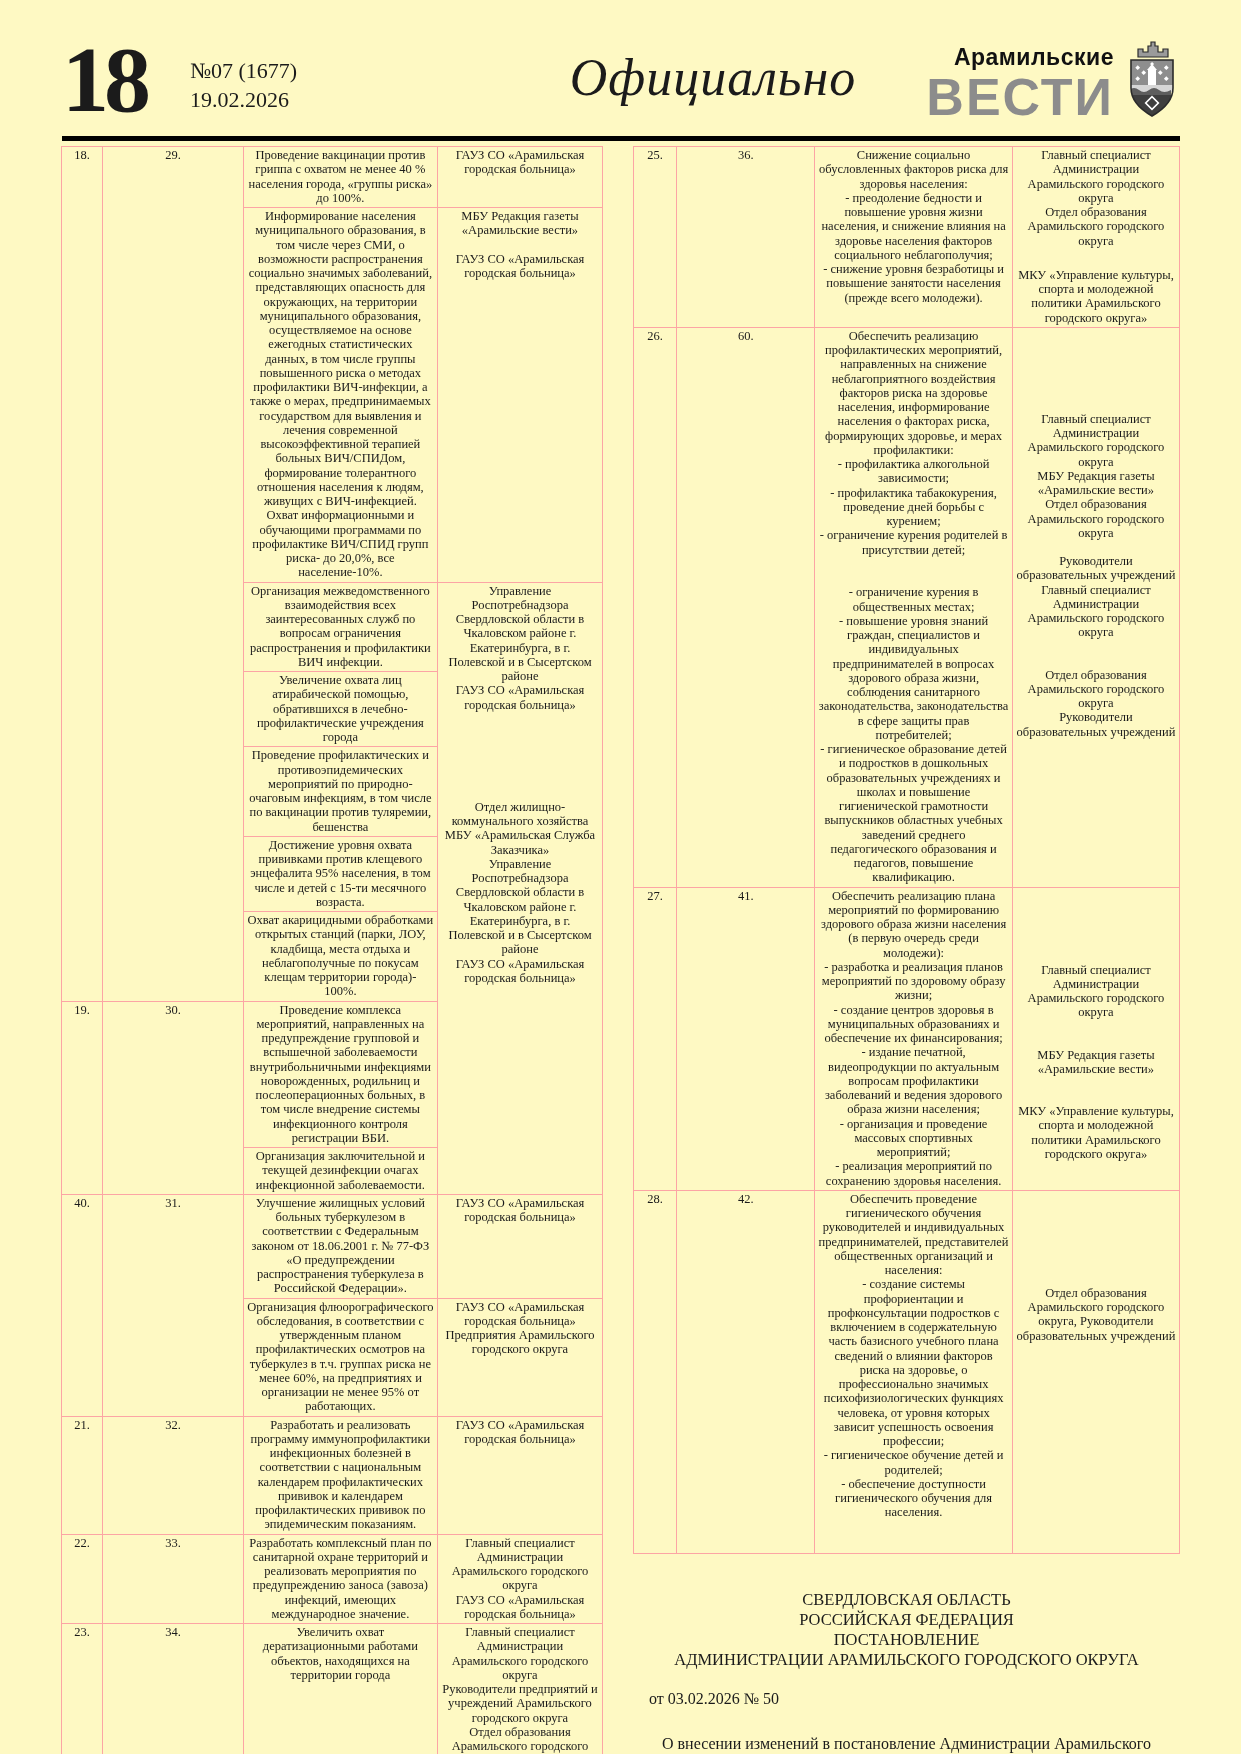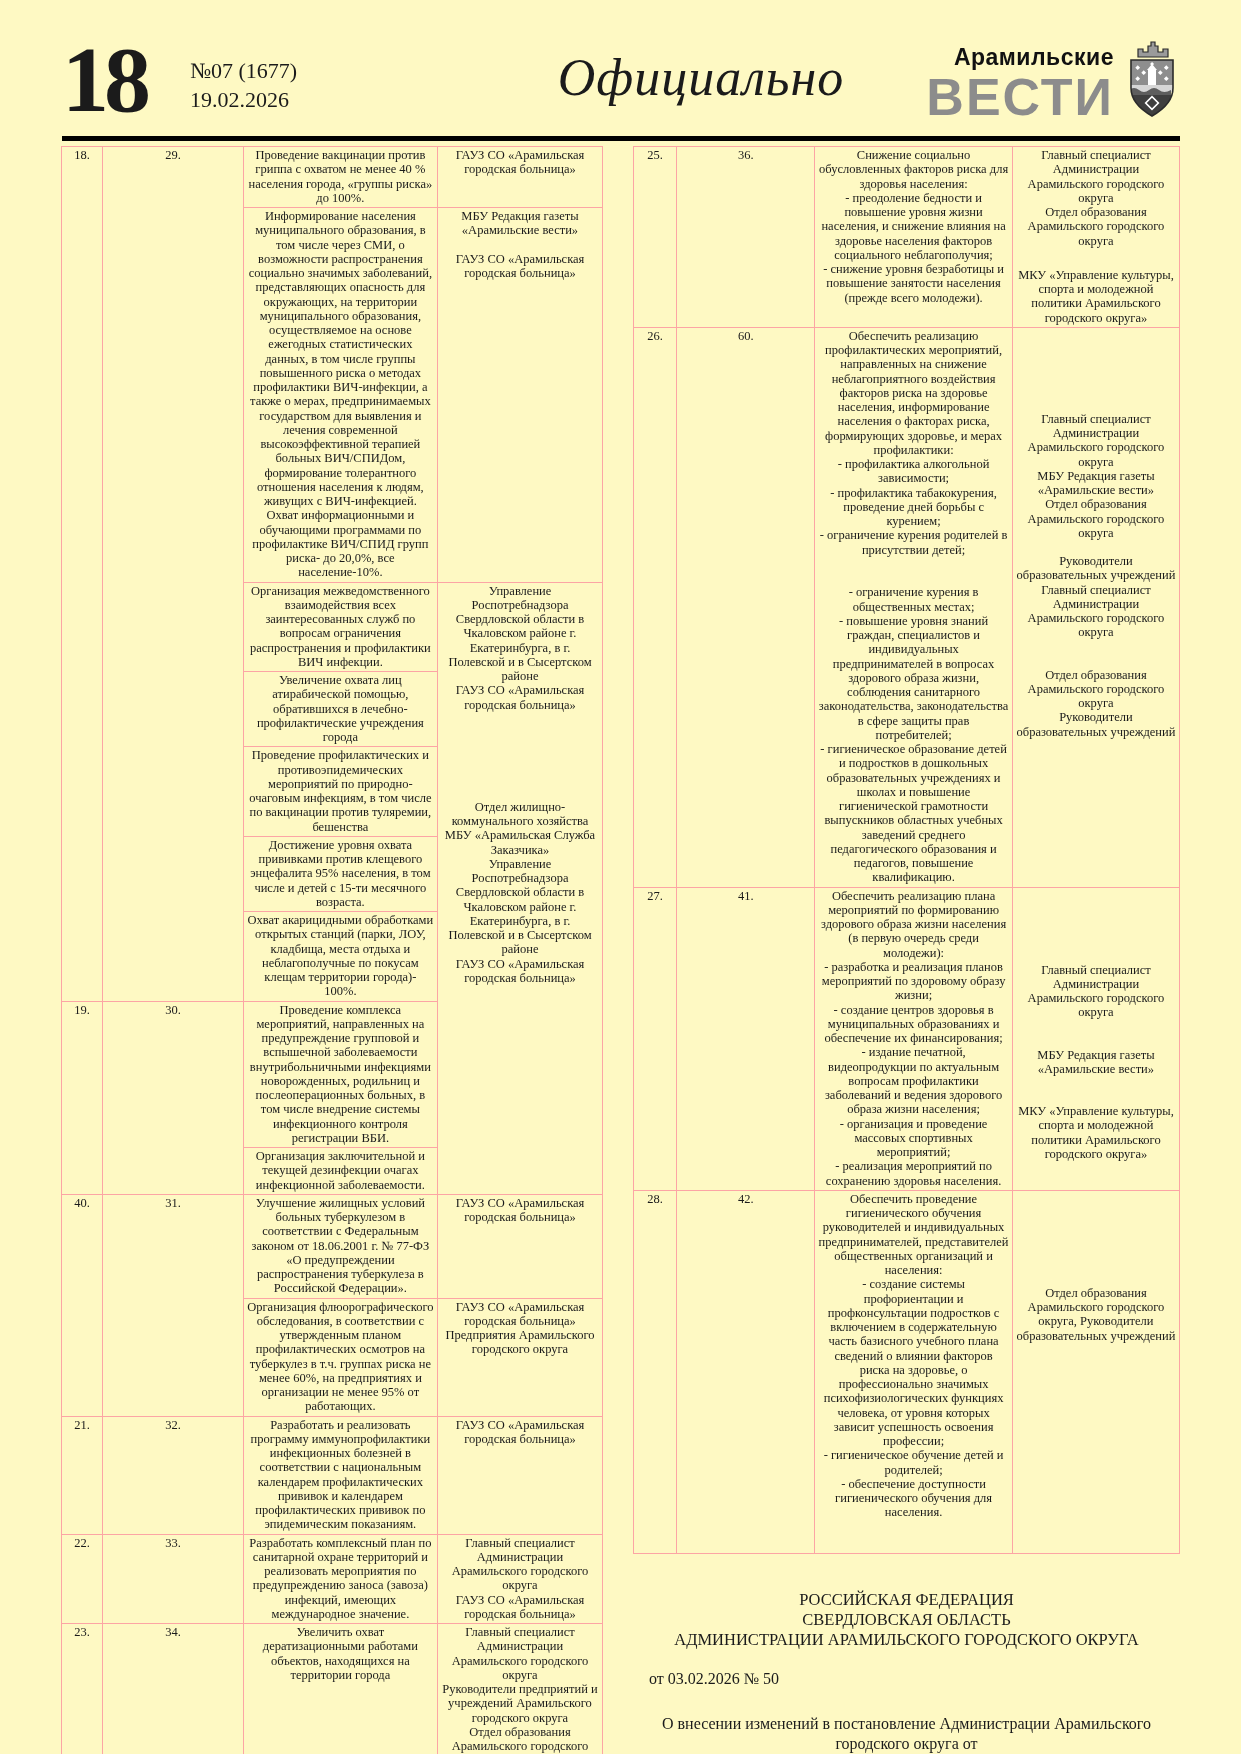--- a/index.html
+++ b/index.html
@@ -13,21 +13,21 @@
   
   .masthead {
     position:absolute; top:40px; left:62px; right:61px; height:96px;
   }
   .pagenum {
     position:absolute; left:0; top:-8px;
     font-size:94px; font-weight:bold; letter-spacing:-5px; line-height:1;
   }
   .issue-block { position:absolute; left:128px; top:16px; font-size:22px; line-height:1.32; }
   .rubric {
-    position:absolute; left:434px; top:8px; width:410px; text-align:center;
+    position:absolute; left:446px; top:8px; width:410px; text-align:center;
     font-size:52px; font-style:italic; font-weight:500; letter-spacing:1px;
   }
   .brand { position:absolute; right:66px; top:6px; text-align:right;
     font-family:"Liberation Sans", sans-serif; line-height:1; }
   .brand-top { font-size:23px; font-weight:bold; letter-spacing:.5px; color:#111; }
   .brand-bottom { font-size:52px; font-weight:bold; letter-spacing:2px; color:#8c8c8c; margin-top:2px; }
   .crest { position:absolute; right:0; top:0; }
   .rule { position:absolute; top:136px; left:62px; width:1118px; height:5px; background:#000; }
 
   
@@ -264,22 +264,23 @@
 - создание системы профориентации и профконсультации подростков с включением в содержательную часть базисного учебного плана сведений о влиянии факторов риска на здоровье, о профессионально значимых психофизиологических функциях человека, от уровня которых зависит успешность освоения профессии;
 - гигиеническое обучение детей и родителей;
 - обеспечение доступности гигиенического обучения для населения.</td>
           <td class="exec pt95">Отдел образования Арамильского городского округа, Руководители образовательных учреждений</td>
         </tr>
       </tbody>
         </table>
 
       <div class="doc-text">
         <div class="doc-head">
+          <div>СВЕРДЛОВСКАЯ ОБЛАСТЬ</div>
           <div>РОССИЙСКАЯ ФЕДЕРАЦИЯ</div>
-          <div>СВЕРДЛОВСКАЯ ОБЛАСТЬ</div>
+          <div>ПОСТАНОВЛЕНИЕ</div>
           <div>АДМИНИСТРАЦИИ АРАМИЛЬСКОГО ГОРОДСКОГО ОКРУГА</div>
         </div>
         <div class="doc-date">от 03.02.2026 № 50</div>
         <div class="doc-subject">
           <span>О внесении изменений в постановление Администрации Арамильского городского округа от </span>
         </div>
 
       </div>
     </div>
   </div>

